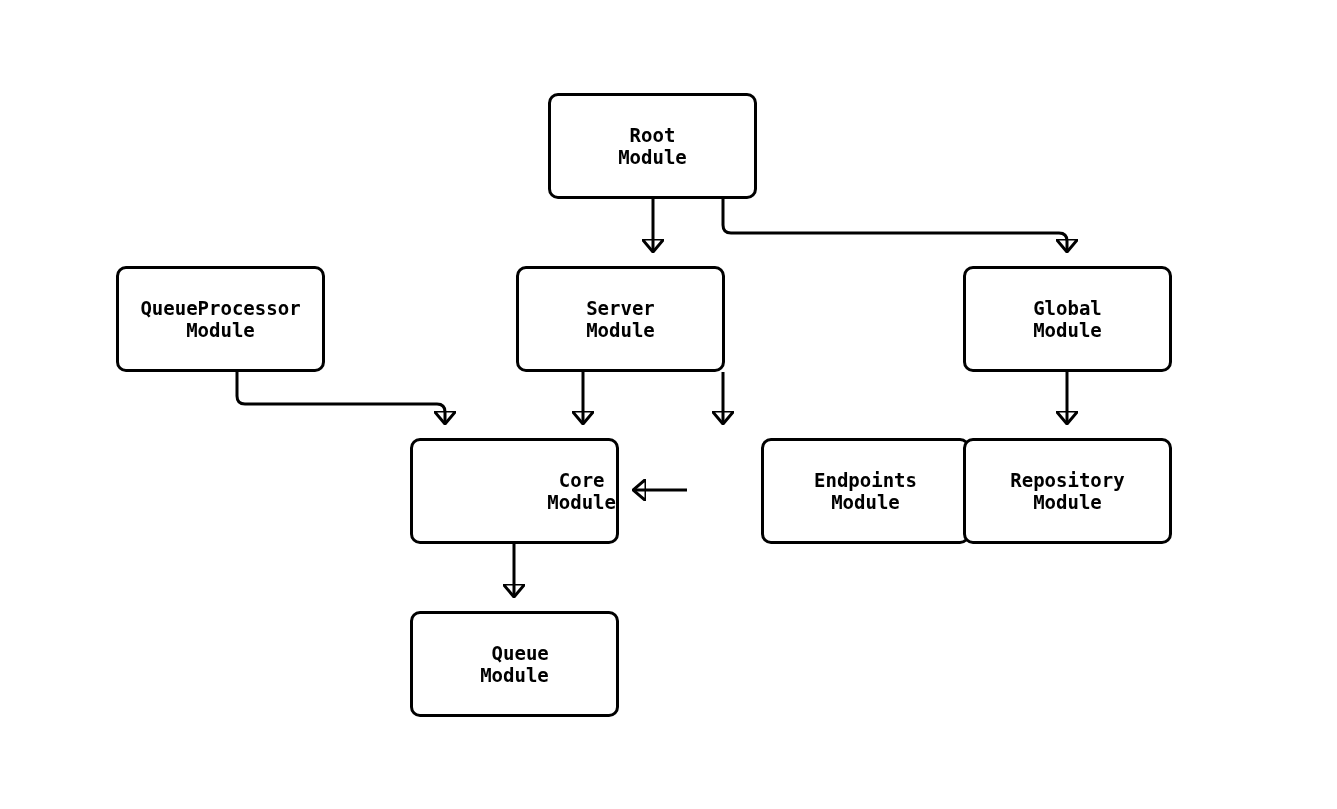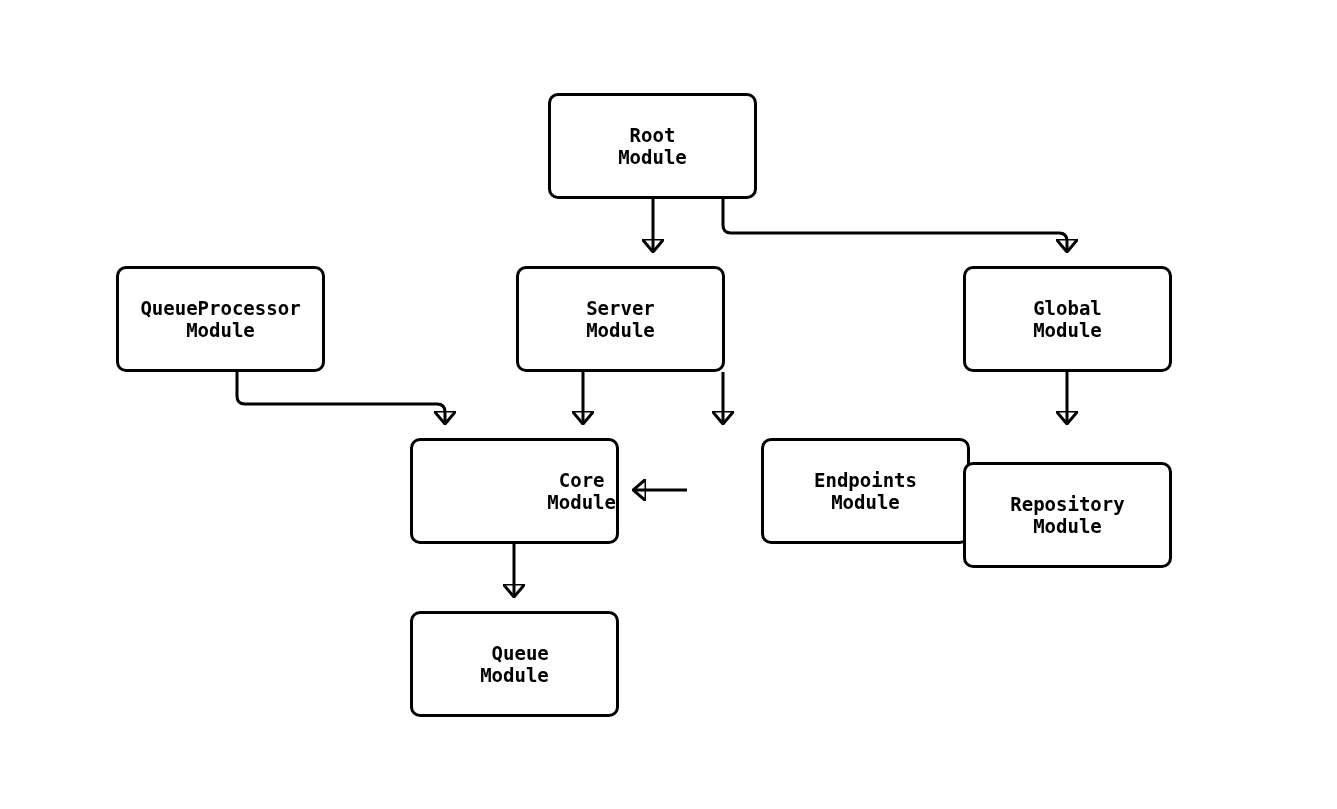--- a/index.html
+++ b/index.html
@@ -46,21 +46,21 @@
     font-weight: 700;
     line-height: 22px;
     white-space: pre-line;
   }
   #node-root          { left: 548px; top:  93px; }
   #node-queueprocessor{ left: 116px; top: 266px; }
   #node-server        { left: 516px; top: 266px; }
   #node-global        { left: 963px; top: 266px; }
   #node-core          { left: 410px; top: 438px; justify-content: flex-end; }
   #node-endpoints     { left: 717px; top: 438px; margin-left: 44px; }
-  #node-repository    { left: 963px; top: 438px; margin-top: 24px; }
+  #node-repository    { left: 963px; top: 438px; }
   #node-queue         { left: 410px; top: 611px; text-align: right; }
 </style>
 </head>
 <body>
 
 <div id="canvas">
 
   <svg id="edge-layer" viewBox="0 0 1337 809" xmlns="http://www.w3.org/2000/svg">
     <defs>
       <marker id="arrowhead" viewBox="0 0 14 22" markerWidth="14" markerHeight="22" refX="13" refY="11" orient="auto" markerUnits="userSpaceOnUse">

